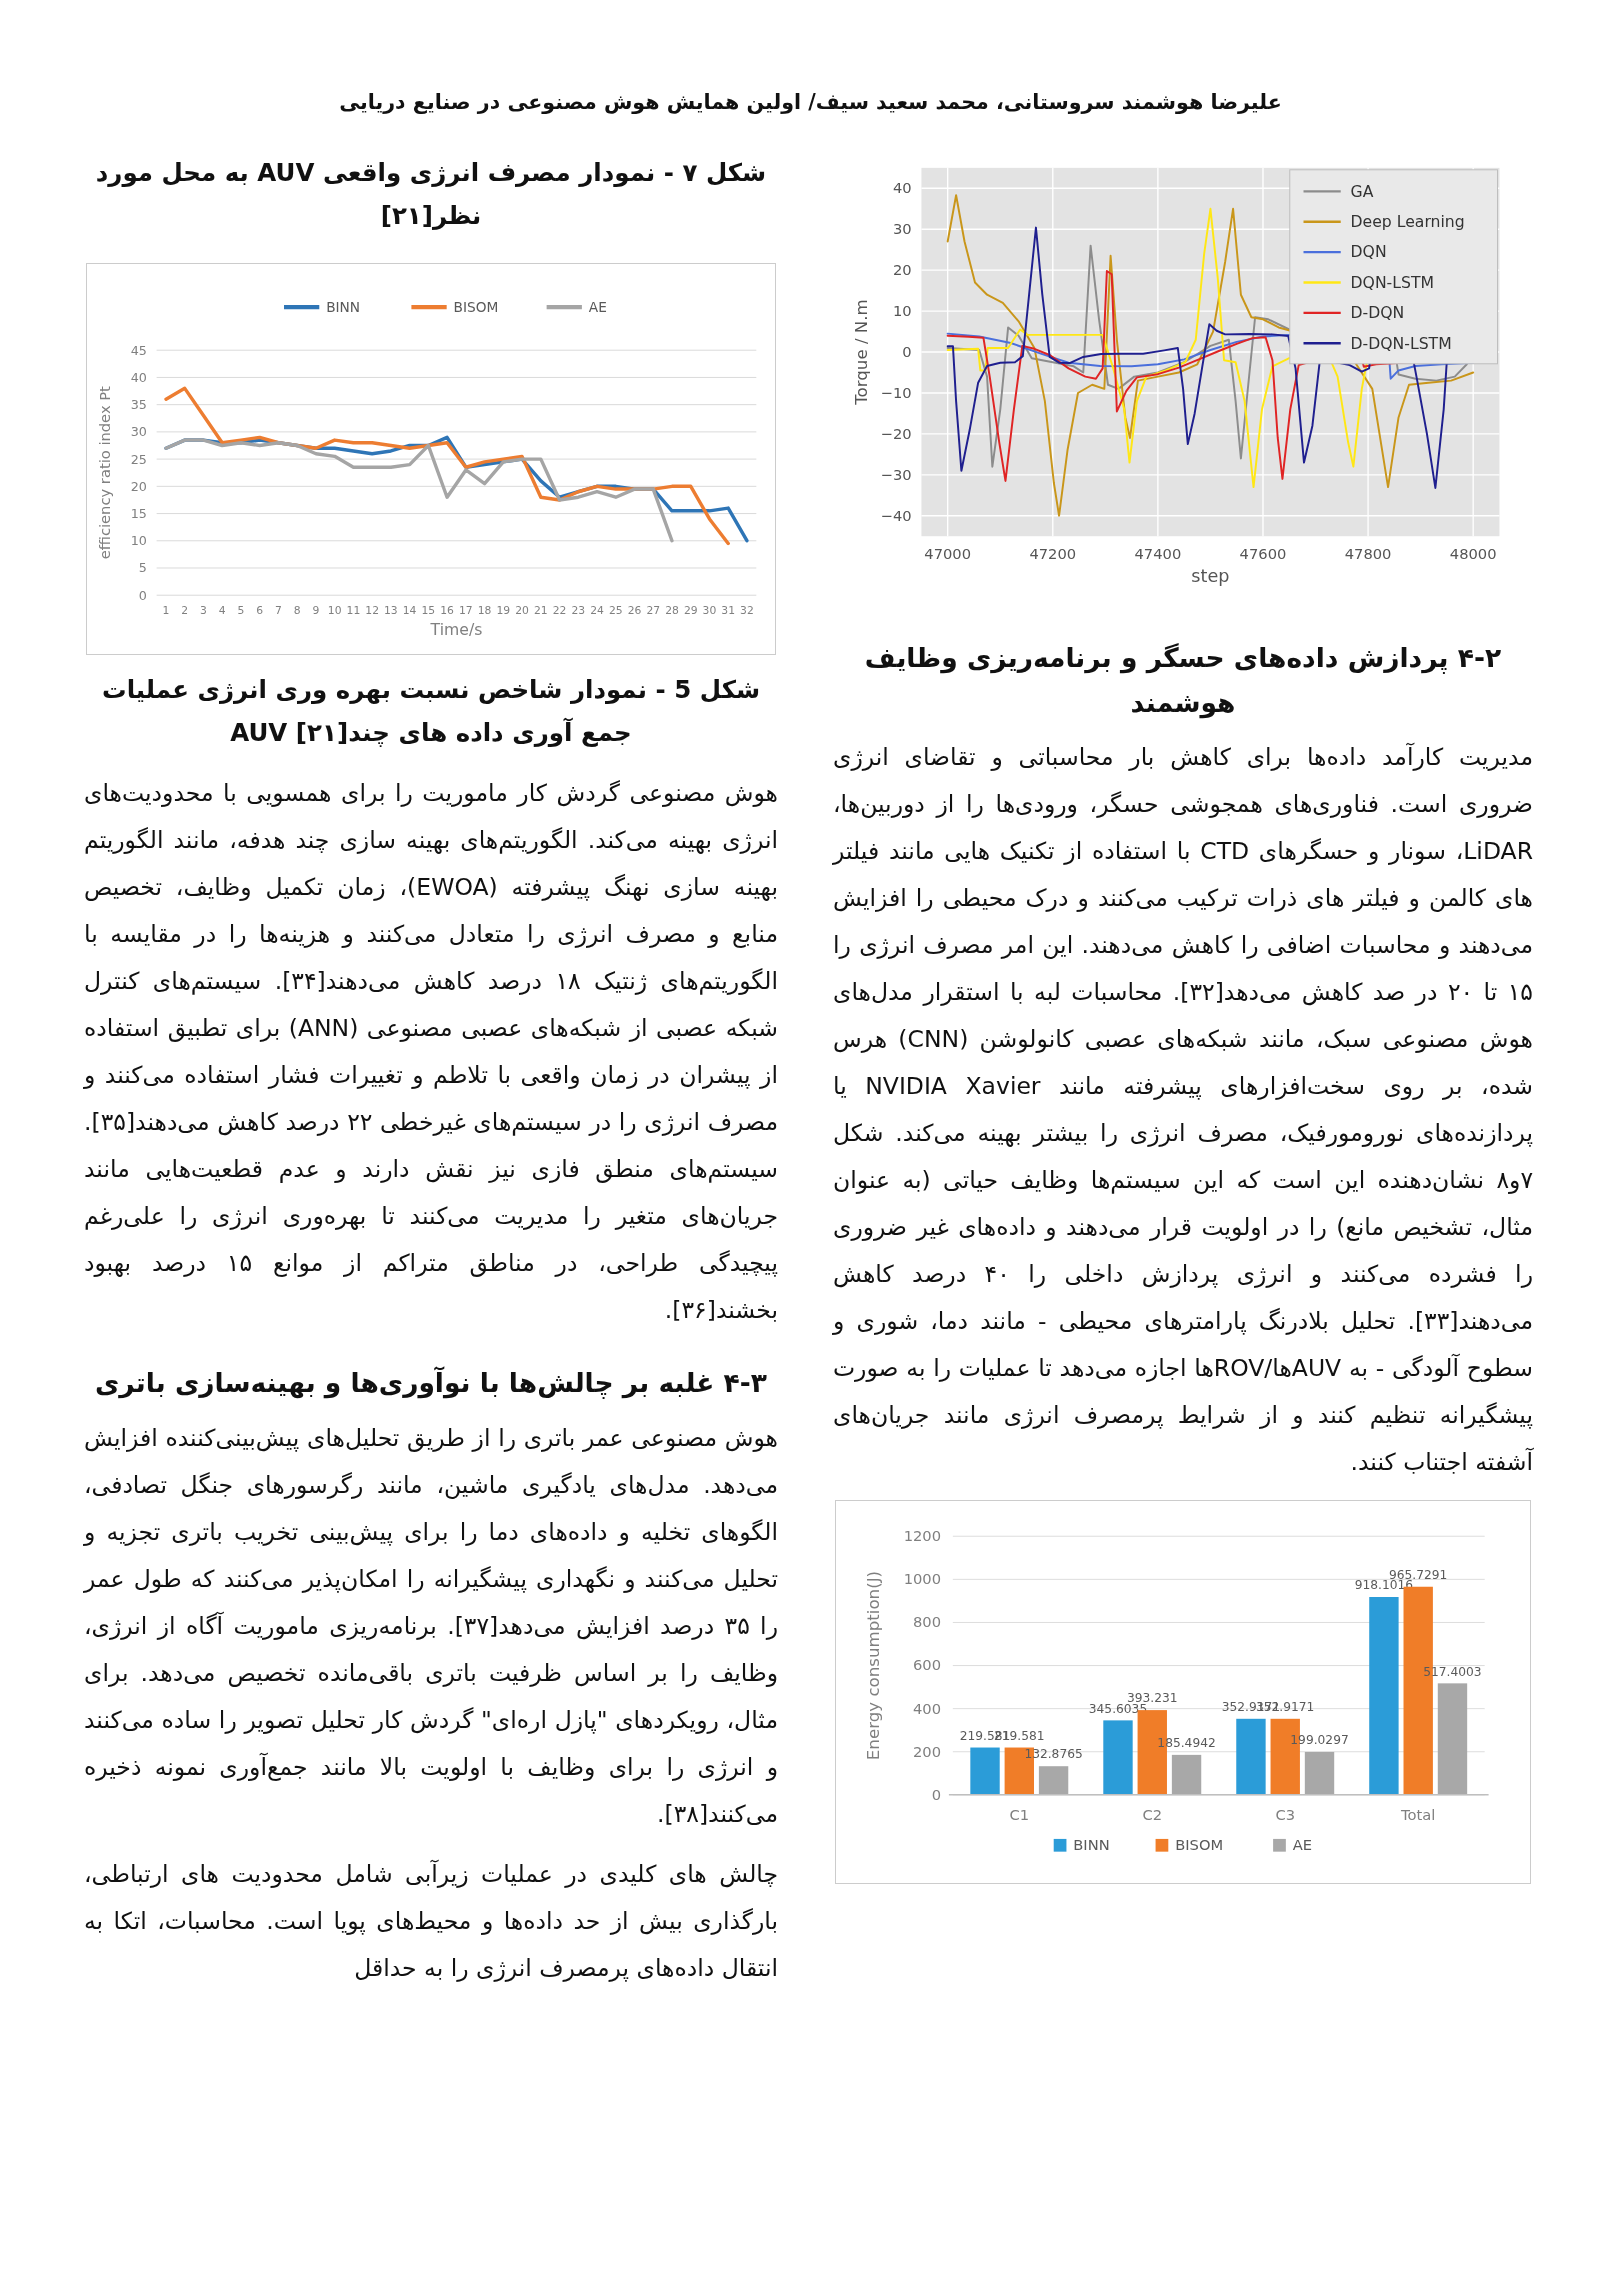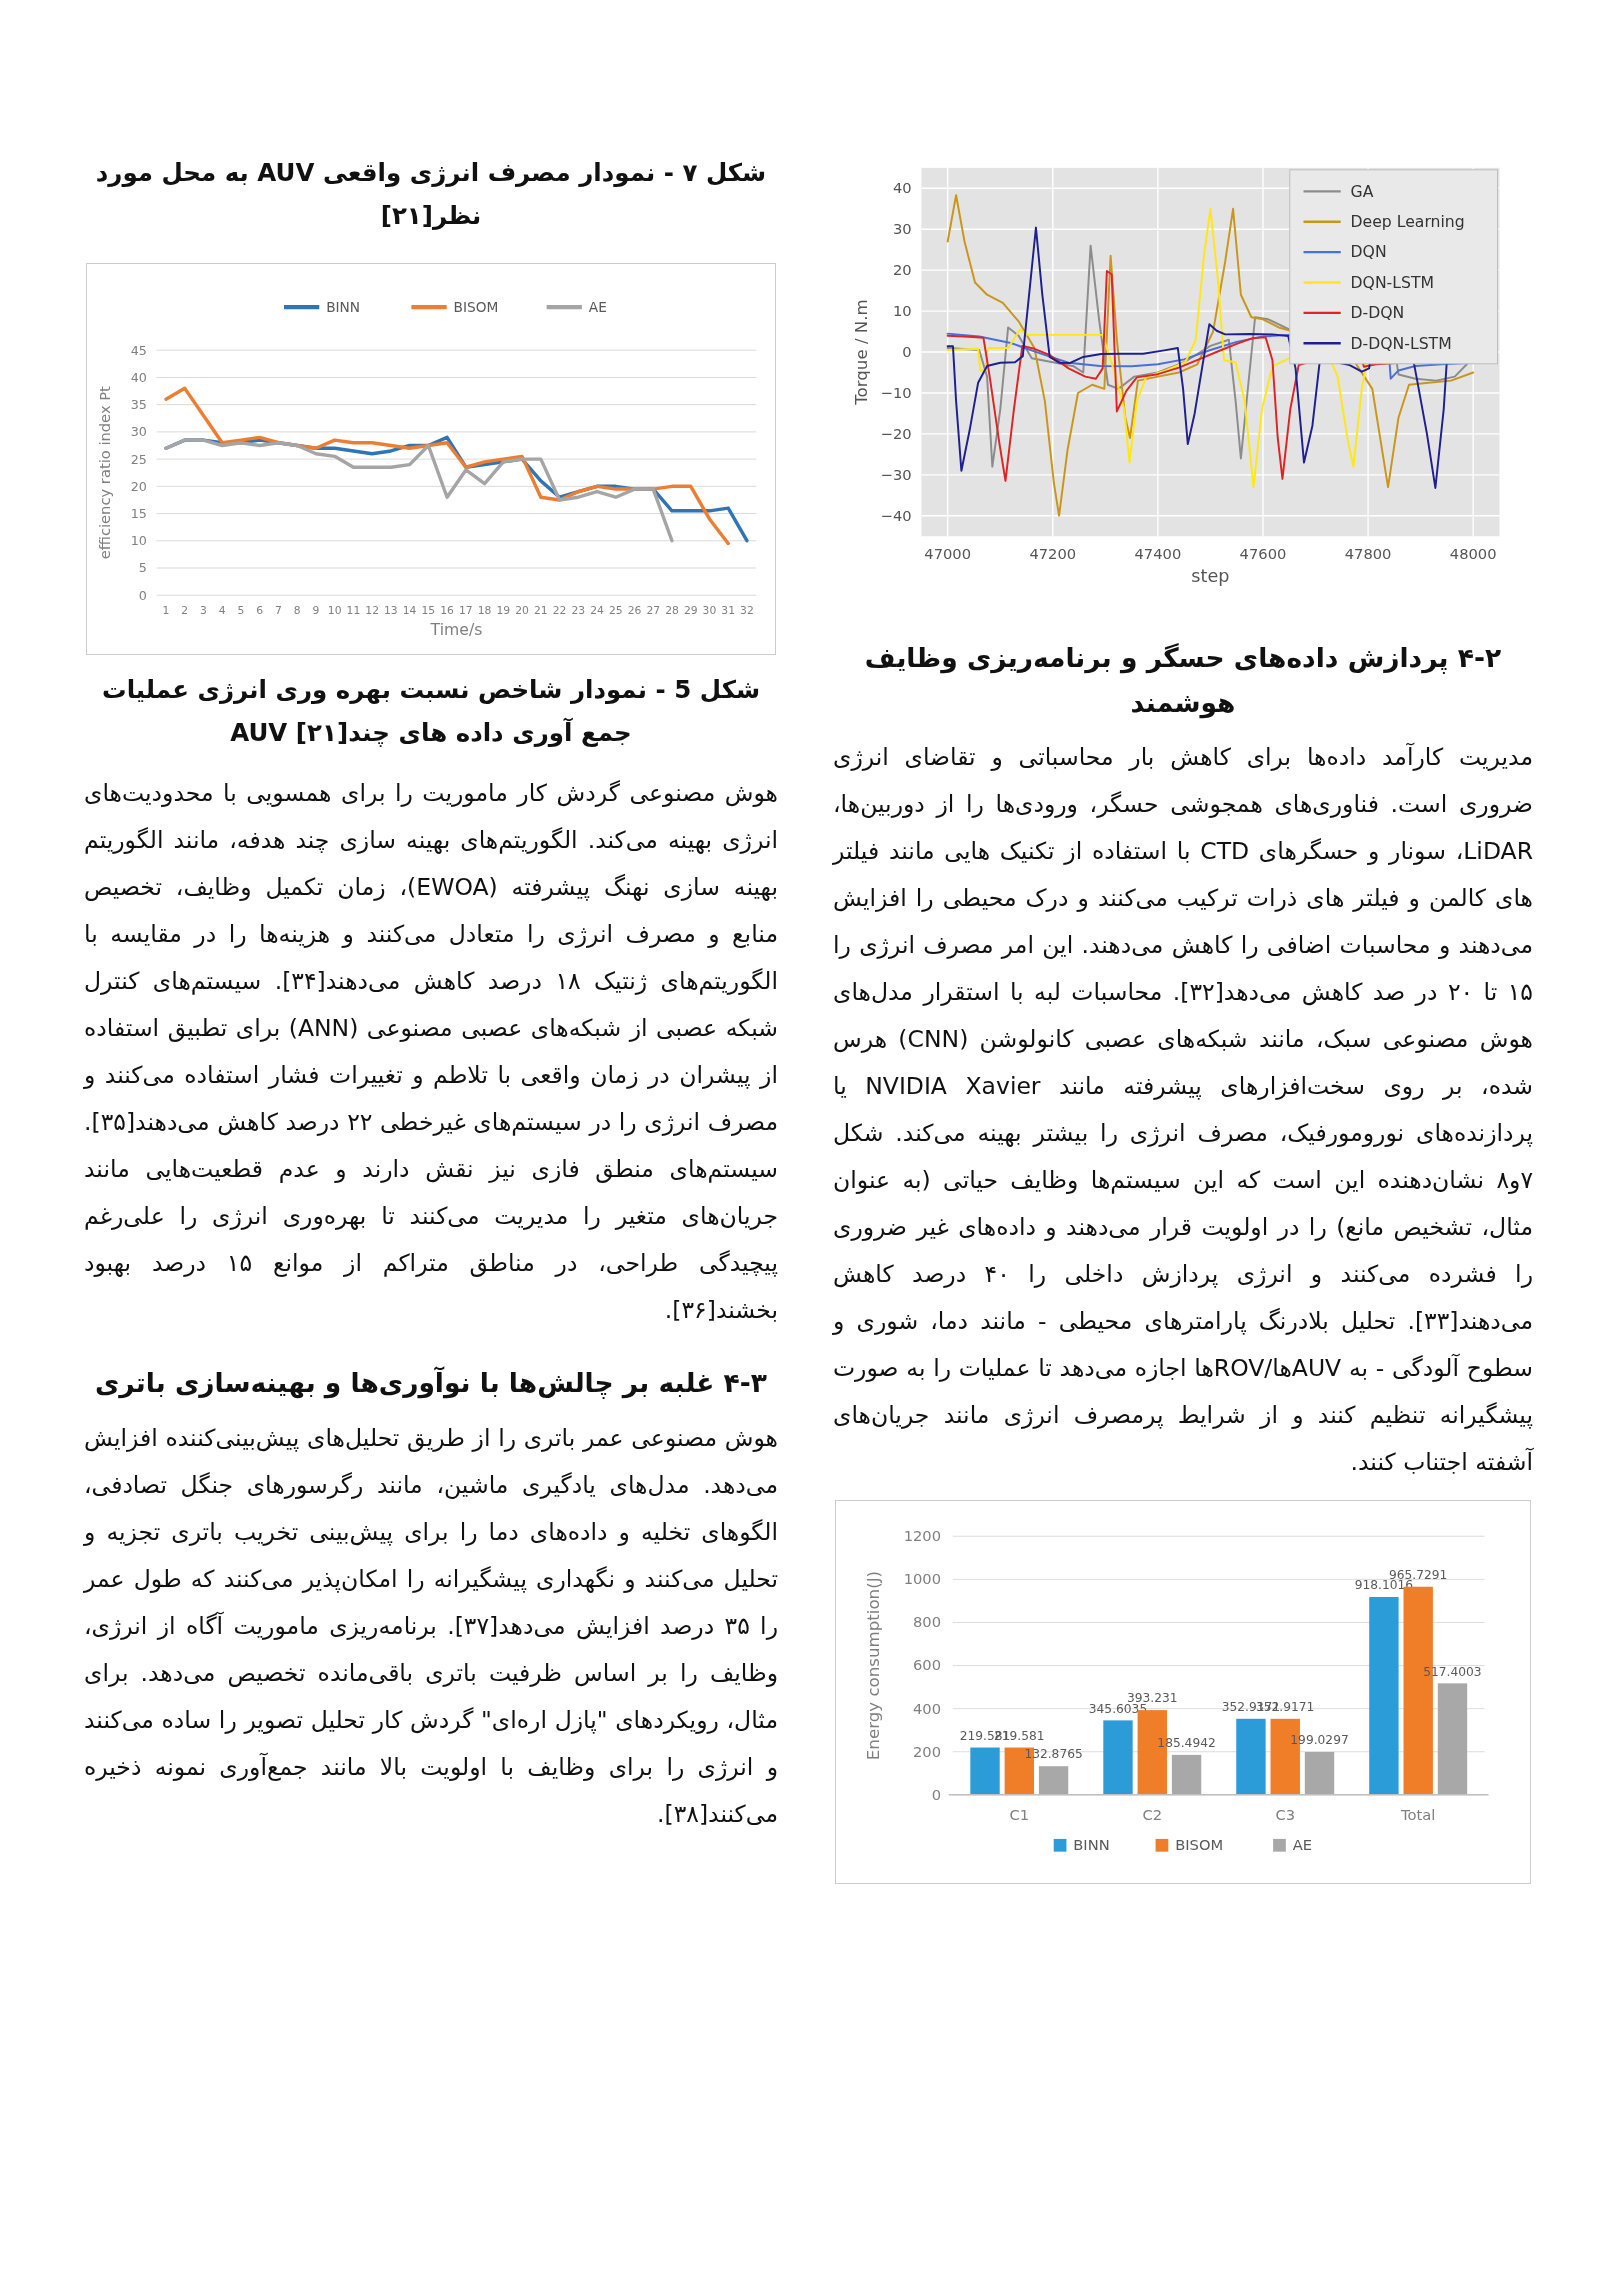--- a/index.html
+++ b/index.html
@@ -17,20 +17,21 @@
   .figure-box{direction:ltr;background:#fff;border:1px solid #cccccc;margin:3.9px 2px 9.8px 2px;
               display:flex;justify-content:center;align-items:center;}
   .chart-plain{direction:ltr;display:block;margin:0 auto;}
   svg text{font-family:"DejaVu Sans",sans-serif;}
 </style>
 </head>
 <body>
 
 <div class="page">
 
+  <div class="header">علیرضا هوشمند سروستانی، محمد سعید سیف/ اولین همایش هوش مصنوعی در صنایع دریایی</div>
 
   <div class="col col-right">
     <svg id="chart-torque" class="chart-plain" width="676" height="463" viewBox="0 0 690 472">
         <rect x="78" y="22" width="590" height="376" fill="#e3e3e3"></rect>
         <line x1="78" y1="377.1111111111111" x2="668" y2="377.1111111111111" stroke="#ffffff" stroke-width="1.4"></line>
         <text x="68" y="382.3611111111111" text-anchor="end" font-size="15" fill="#555">−40</text>
         <line x1="78" y1="335.3333333333333" x2="668" y2="335.3333333333333" stroke="#ffffff" stroke-width="1.4"></line>
         <text x="68" y="340.5833333333333" text-anchor="end" font-size="15" fill="#555">−30</text>
         <line x1="78" y1="293.55555555555554" x2="668" y2="293.55555555555554" stroke="#ffffff" stroke-width="1.4"></line>
         <text x="68" y="298.80555555555554" text-anchor="end" font-size="15" fill="#555">−20</text>
@@ -204,16 +205,17 @@
           <line x1="330" y1="44" x2="366" y2="44" stroke="#ed7d31" stroke-width="4.5"></line>
           <text x="373" y="49" font-size="14" fill="#595959">BISOM</text>
           <line x1="468" y1="44" x2="504" y2="44" stroke="#a5a5a5" stroke-width="4.5"></line>
           <text x="511" y="49" font-size="14" fill="#595959">AE</text>
         </svg>
     </div>
     <div class="caption" style="margin-top:13.7px;">شکل 5 - نمودار شاخص نسبت بهره وری انرژی عملیات جمع آوری داده های چندAUV [۲۱]</div>
     <p class="para" style="margin-top:15.7px;">هوش مصنوعی گردش کار ماموریت را برای همسویی با محدودیت‌های انرژی بهینه می‌کند. الگوریتم‌های بهینه سازی چند هدفه، مانند الگوریتم بهینه سازی نهنگ پیشرفته (EWOA)، زمان تکمیل وظایف، تخصیص منابع و مصرف انرژی را متعادل می‌کنند و هزینه‌ها را در مقایسه با الگوریتم‌های ژنتیک ۱۸ درصد کاهش می‌دهند[۳۴]. سیستم‌های کنترل شبکه عصبی از شبکه‌های عصبی مصنوعی (ANN) برای تطبیق استفاده از پیشران در زمان واقعی با تلاطم و تغییرات فشار استفاده می‌کنند و مصرف انرژی را در سیستم‌های غیرخطی ۲۲ درصد کاهش می‌دهند[۳۵]. سیستم‌های منطق فازی نیز نقش دارند و عدم قطعیت‌هایی مانند جریان‌های متغیر را مدیریت می‌کنند تا بهره‌وری انرژی را علی‌رغم پیچیدگی طراحی، در مناطق متراکم از موانع ۱۵ درصد بهبود بخشند[۳۶].</p>
     <div class="sec-heading centered">۴-۳ غلبه بر چالش‌ها با نوآوری‌ها و بهینه‌سازی باتری</div>
     <p class="para">هوش مصنوعی عمر باتری را از طریق تحلیل‌های پیش‌بینی‌کننده افزایش می‌دهد. مدل‌های یادگیری ماشین، مانند رگرسورهای جنگل تصادفی، الگوهای تخلیه و داده‌های دما را برای پیش‌بینی تخریب باتری تجزیه و تحلیل می‌کنند و نگهداری پیشگیرانه را امکان‌پذیر می‌کنند که طول عمر را ۳۵ درصد افزایش می‌دهد[۳۷]. برنامه‌ریزی ماموریت آگاه از انرژی، وظایف را بر اساس ظرفیت باتری باقی‌مانده تخصیص می‌دهد. برای مثال، رویکردهای "پازل اره‌ای" گردش کار تحلیل تصویر را ساده می‌کنند و انرژی را برای وظایف با اولویت بالا مانند جمع‌آوری نمونه ذخیره می‌کنند[۳۸].</p>
+    <p class="para" style="margin-top:9.8px;">چالش های کلیدی در عملیات زیرآبی شامل محدودیت های ارتباطی، بارگذاری بیش از حد داده‌ها و محیط‌های پویا است. محاسبات، اتکا به انتقال داده‌های پرمصرف انرژی را به حداقل</p>
   </div>
 
 </div>
 
 
 </body></html>

